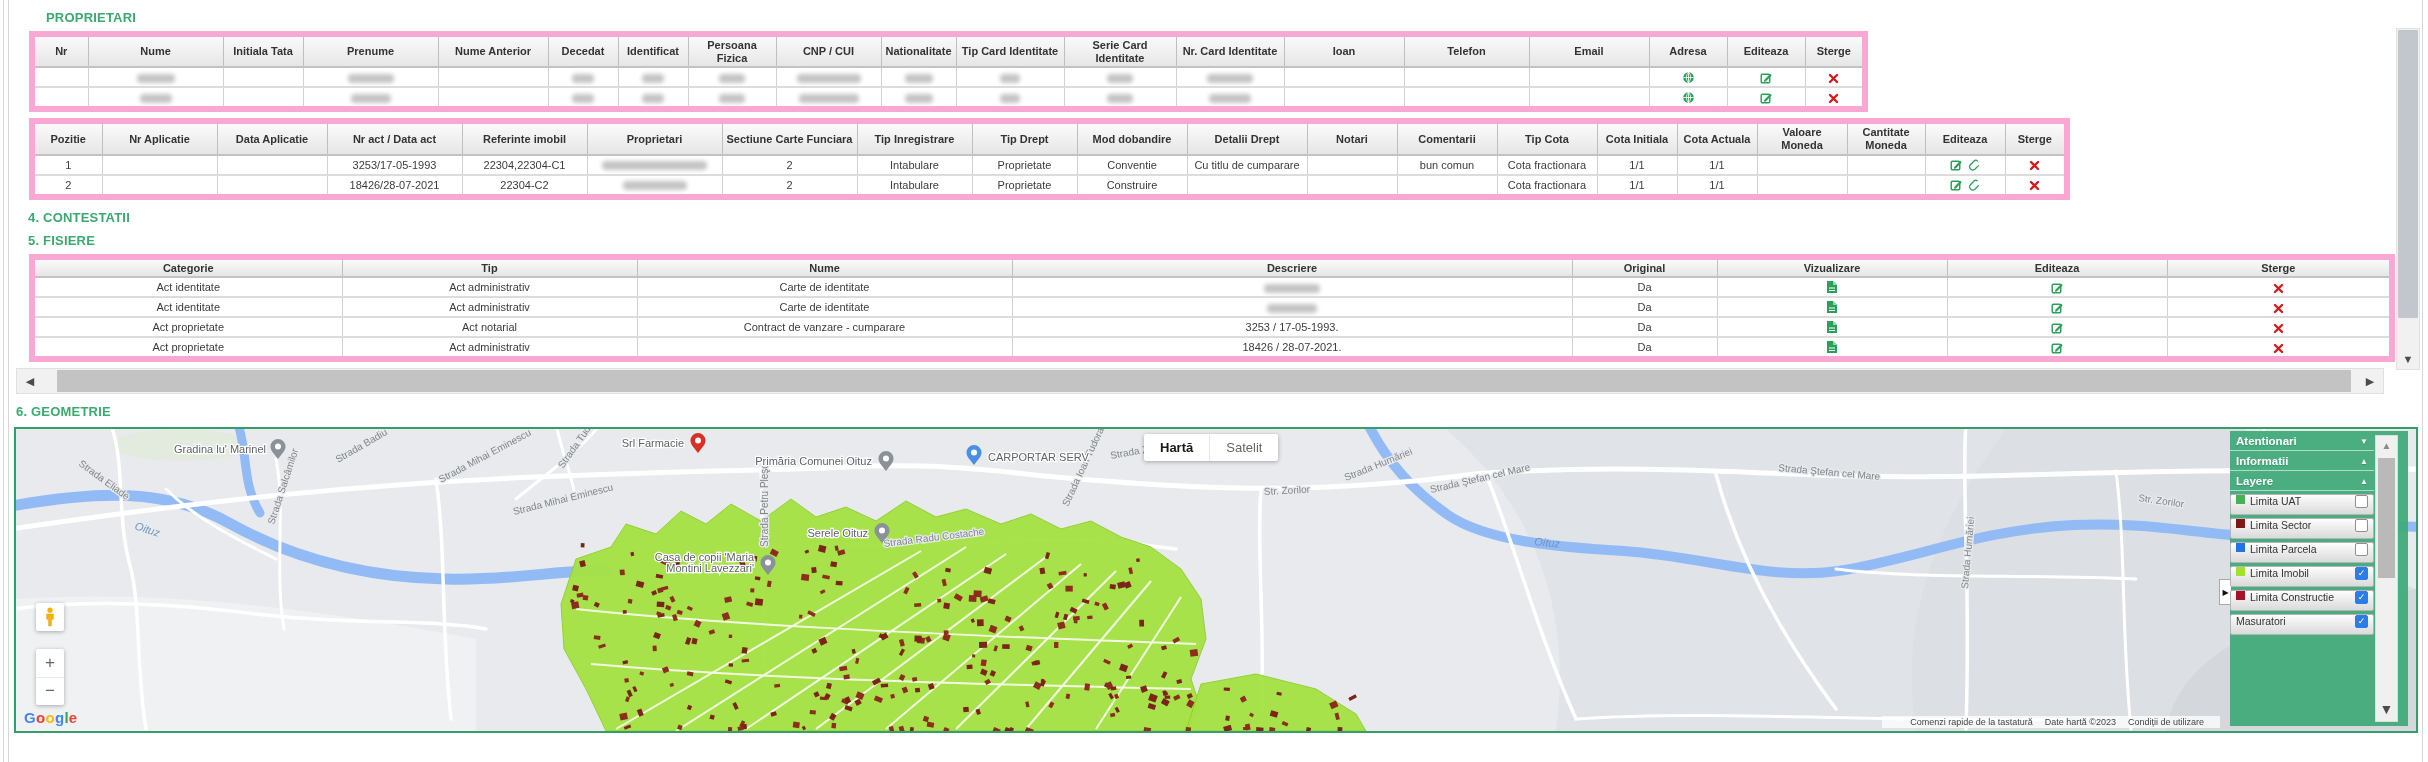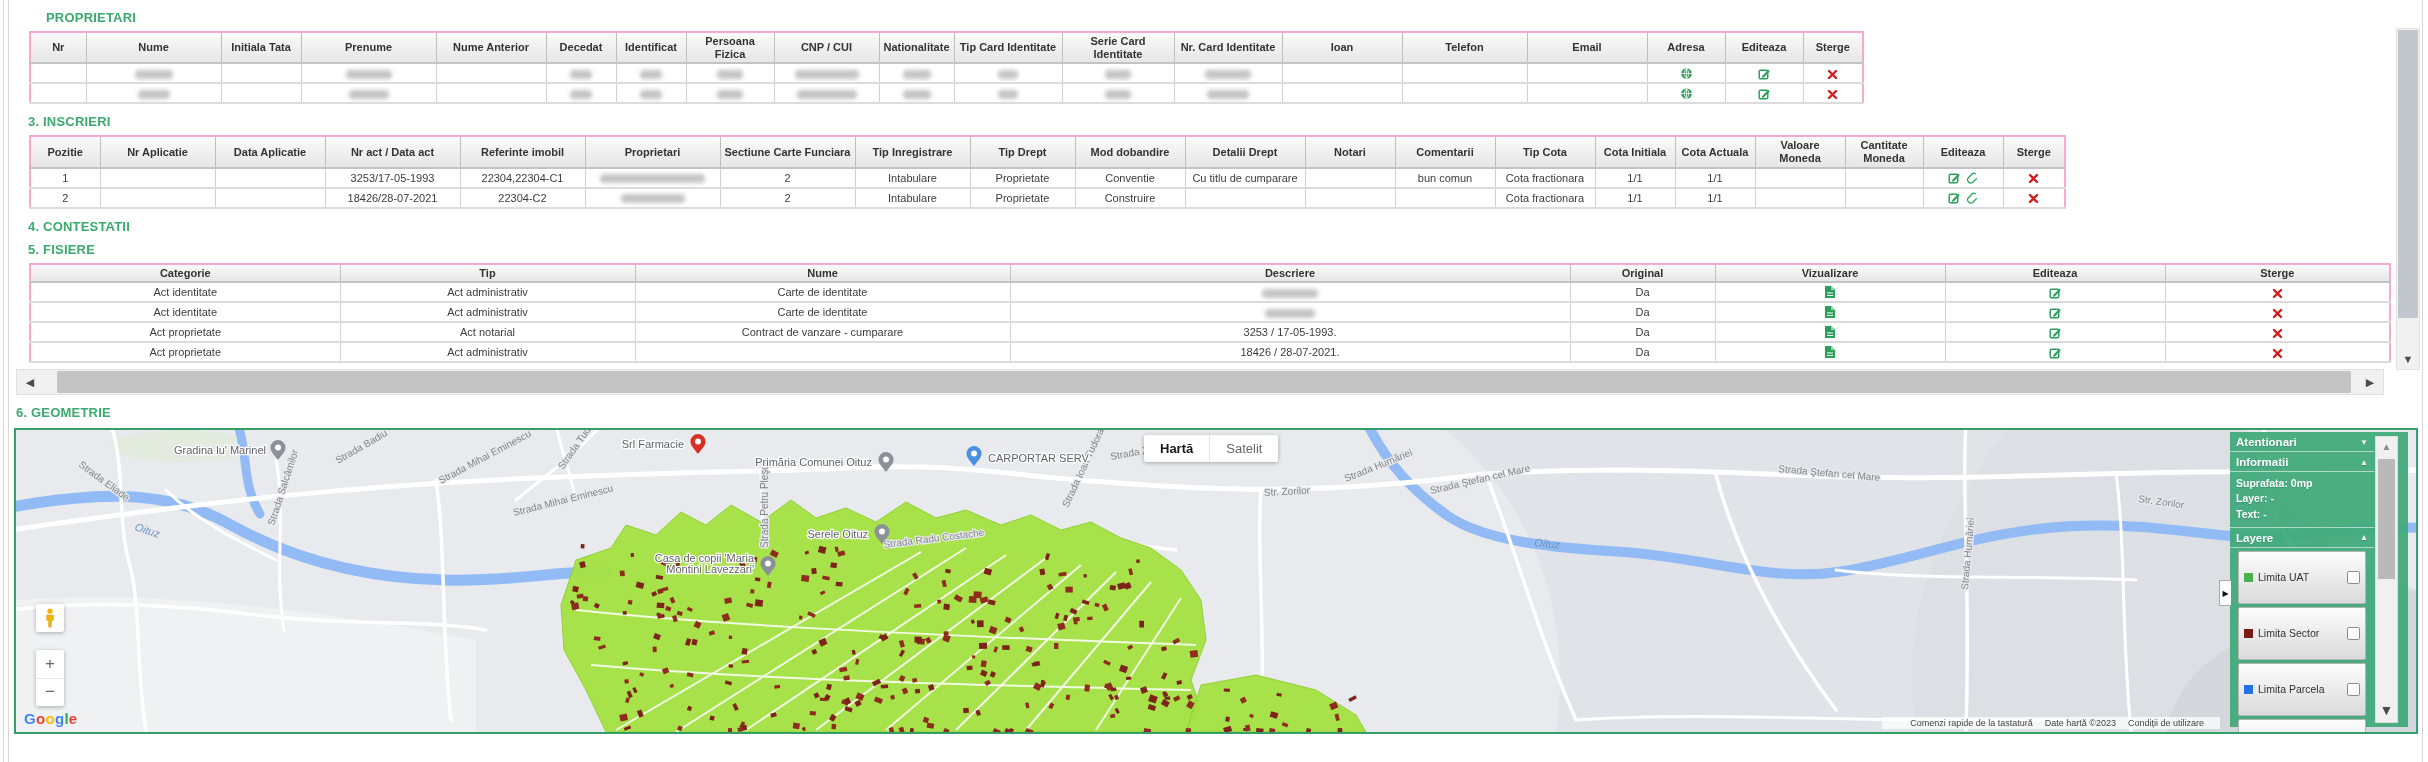--- a/index.html
+++ b/index.html
@@ -5,21 +5,21 @@
   html,body{margin:0;padding:0;width:2428px;height:762px;background:#ffffff;overflow:hidden;
     font-family:"Liberation Sans",sans-serif;-webkit-font-smoothing:antialiased;}
   .frame-line{position:absolute;top:0;bottom:0;width:1px;background:#d8d8d8;}
   #content{position:absolute;left:9px;top:0;width:2387px;}
 
   h2.sec{color:#3aaa6e;font-size:13px;font-weight:bold;margin:0;letter-spacing:.2px;}
   .mt10{margin-top:10px!important}.mt8{margin-top:8px!important}
   .ind-a{margin-left:37px!important}.ind-b{margin-left:19px!important}.ind-c{margin-left:7px!important}
 
   table.grid{border-collapse:collapse;table-layout:fixed;margin-top:6px;
-    border:2px solid #f9a8d4;background:#fff;margin-left:20px;}
+    border:6px solid #f9a8d4;background:#fff;margin-left:20px;}
   table.grid th{background:linear-gradient(#fafafa,#e6e6e6);border:1px solid #bfbfbf;
     font-size:11px;font-weight:bold;color:#333;padding:2px 3px;line-height:1.15;text-align:center;
     overflow:hidden;}
   table.grid td{border:1px solid #d2d2d2;border-bottom:2px solid #dcdcdc;font-size:11px;color:#3c3c3c;
     height:16px;padding:1px 4px;text-align:center;white-space:nowrap;overflow:hidden;background:#fff;}
   table.grid tbody tr:first-child td{border-top:2px solid #c3c3c3;}
   .ml45{margin-left:36px}.ml16{margin-left:7px}
   .redacted{display:inline-block;height:9px;border-radius:4px;background:#c4c4c4;filter:blur(2px);vertical-align:middle;}
   .cicon{display:inline-block;vertical-align:middle;margin:0 2px;line-height:0;cursor:pointer;}
 
@@ -65,21 +65,21 @@
   
   .map-panel{position:absolute;right:8px;top:2px;bottom:5px;width:178px;background:rgba(64,170,122,.94);
     z-index:6;color:#fff;}
   .panel-inner{position:absolute;left:0;top:0;bottom:0;right:34px;}
   .panel-head{display:flex;align-items:center;justify-content:space-between;padding:4px 6px 3px 6px;
     font-size:11.5px;font-weight:bold;border-bottom:1px solid rgba(255,255,255,.55);cursor:pointer;
     text-shadow:0 1px 1px rgba(0,0,0,.15);}
   .phArrow{font-size:8px;}
   .panel-info{padding:4px 6px 5px 6px;font-size:10.5px;font-weight:bold;line-height:1.45;
     border-bottom:1px solid rgba(255,255,255,.55);text-shadow:0 1px 1px rgba(0,0,0,.15);}
-  .layer-row{display:flex;align-items:center;height:19px;margin:3px 8px;padding:16px 5px;border:1px solid #b5b5b5;
+  .layer-row{display:flex;height:19px;margin:3px 0;padding:0 5px;border:1px solid #b5b5b5;
     border-radius:2px;background:linear-gradient(#fdfdfd,#dadada);color:#333;font-size:10.5px;cursor:pointer;}
   .lsw{width:9px;height:9px;margin-right:5px;flex:none;}
   .llabel{flex:1;overflow:hidden;white-space:nowrap;}
   .cb{width:11px;height:11px;border:1px solid #8f8f8f;background:#fff;border-radius:2px;flex:none;
     display:flex;align-items:center;justify-content:center;font-size:9px;color:#fff;line-height:1;}
   .cb.on{background:#2b7de9;border-color:#2b7de9;}
   .panel-scroll{position:absolute;right:10px;top:4px;bottom:4px;width:21px;background:#f0f0f0;border:1px solid #ddd;}
   .ps-up{position:absolute;top:4px;left:0;right:0;text-align:center;font-size:10px;color:#8a8a8a;}
   .ps-thumb{position:absolute;left:2px;right:2px;top:22px;height:42%;background:#b9b9b9;}
   .ps-down{position:absolute;bottom:4px;left:0;right:0;text-align:center;font-size:14px;color:#4c4c4c;cursor:pointer;}
@@ -197,21 +197,20 @@
                 <rect x="1.5" y="4" width="10.5" height="10.5" rx="1.5" fill="none" stroke="#2aa05a" stroke-width="1.8"></rect>
                 <path d="M5.2,11.2 L12.6,3.4 L14.4,5.1 L7.1,12.8 L4.8,13.3 Z" fill="#2aa05a"></path>
               </svg></span></td>
           <td><span class="cicon"><svg width="11" height="11" viewBox="0 0 14 14">
                 <path d="M2.5,2.5 L11.5,11.5 M11.5,2.5 L2.5,11.5" stroke="#d51c1c" stroke-width="3" stroke-linecap="round"></path>
               </svg></span></td>
         </tr>
       </tbody>
     </table>
 
-  <h2 class="sec mt10 ind-b">3. INSCRIERI</h2>
   <table class="grid ml45" style="width:2035px">
       <colgroup>
         <col style="width: 70px;">
         <col style="width: 115px;">
         <col style="width: 110px;">
         <col style="width: 135px;">
         <col style="width: 125px;">
         <col style="width: 135px;">
         <col style="width: 135px;">
         <col style="width: 115px;">
@@ -789,25 +788,20 @@
         </div>
       <div class="panel-inner">
         <div class="panel-head">
           <span>Atentionari</span>
           <span class="phArrow">▼</span>
         </div>
         <div class="panel-head">
           <span>Informatii</span>
           <span class="phArrow">▲</span>
         </div>
-        <div class="panel-info">
-          <div>Suprafata: 0mp</div>
-          <div>Layer: -</div>
-          <div>Text: -</div>
-        </div>
         <div class="panel-head">
           <span>Layere</span>
           <span class="phArrow">▲</span>
         </div>
         <div id="layer-list">
             <div class="layer-row">
               <span class="lsw" style="background: rgb(76, 175, 80);"></span>
               <span class="llabel">Limita UAT</span>
               <span class="cb"></span>
             </div>

